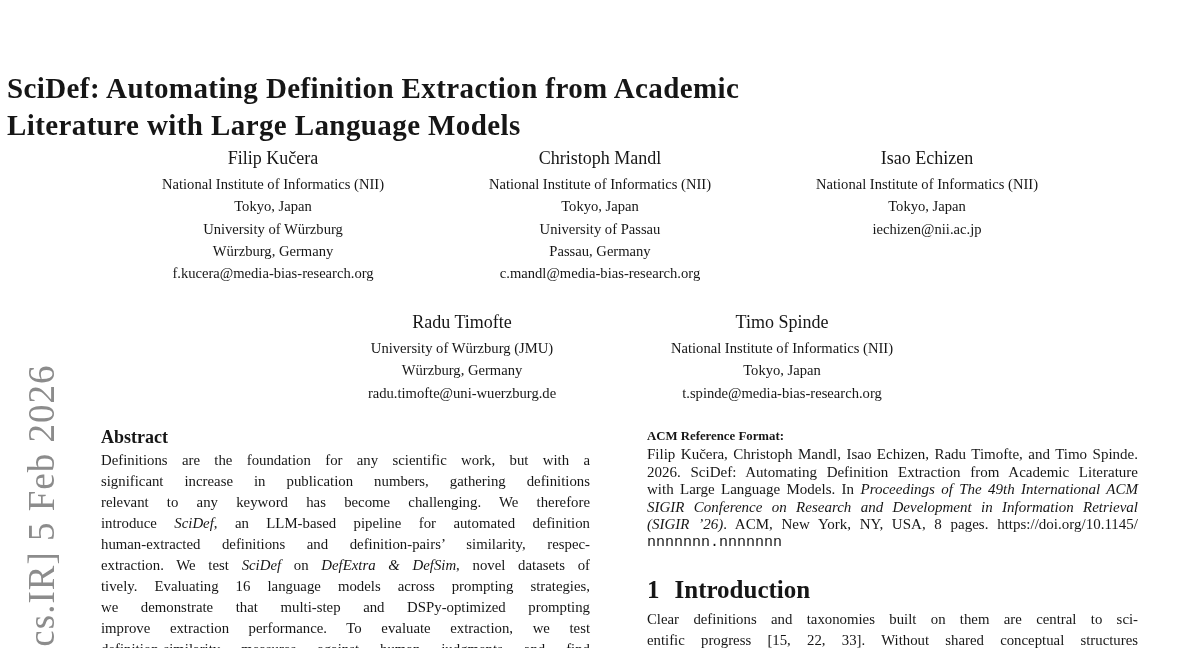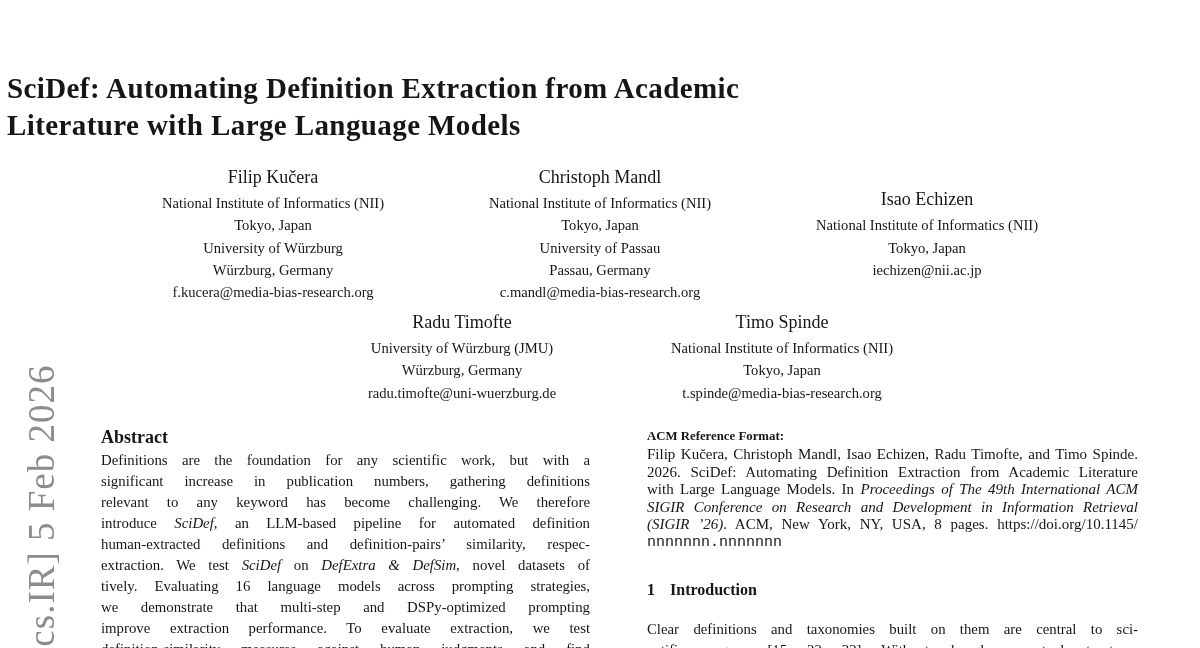--- a/index.html
+++ b/index.html
@@ -16,39 +16,39 @@
     font-size:37px; letter-spacing:1px; white-space:nowrap;
     color:#8c8c8c;
   }
 
   
   .title-block { position:absolute; top:46px; left:7px; width:100%; text-align:left;margin-top:24px; }
   .title-line { font-size:29px; font-weight:bold; line-height:37px; letter-spacing:0.4px; }
 
   
   .authors-row { position:absolute; left:0; width:100%; display:flex; justify-content:center; }
-  .row-1 { top:164px;align-items:center; }
+  .row-1 { top:145px; }
   .row-2 { top:309px;margin-left:22px; }
   .row-1 .author-block { width:327px; }
   .row-2 .author-block { width:320px; }
   .author-block { text-align:center; }
   .author-name { font-size:18px; line-height:26px; margin-bottom:2px; }
   .author-line { font-size:14.6px; line-height:22.3px; }
 
   
   .col-left { position:absolute; left:101px; top:426px; width:489px; }
   .abstract-heading { font-size:18px; font-weight:bold; line-height:22px; margin-bottom:2px; }
   .abs-line { font-size:14.8px; line-height:21px; text-align:justify; text-align-last:justify; }
 
   
   .col-right { position:absolute; left:647px; top:428px; width:491px; }
   .acm-heading { font-size:12.8px; font-weight:bold; line-height:16px; margin-bottom:2px; }
   .ref-line { font-size:15px; line-height:17.6px; text-align:justify; text-align-last:justify; }
   .ref-line:last-child { text-align-last:left;font-family:Liberation Mono, monospace; }
-  .section-heading { margin-top:27px; font-size:16px; font-weight:bold; line-height:22px; margin-bottom:18px; }
+  .section-heading { margin-top:27px; font-size:25px; font-weight:bold; line-height:22px; margin-bottom:8px; }
   .sec-num { margin-right:15px; }
   .intro-line { font-size:14.8px; line-height:21px; text-align:justify; text-align-last:justify; }
 </style>
 </head>
 <body>
 
 <div class="page">
 
   <div class="arxiv-stamp">[cs.IR]  5 Feb 2026</div>
 

